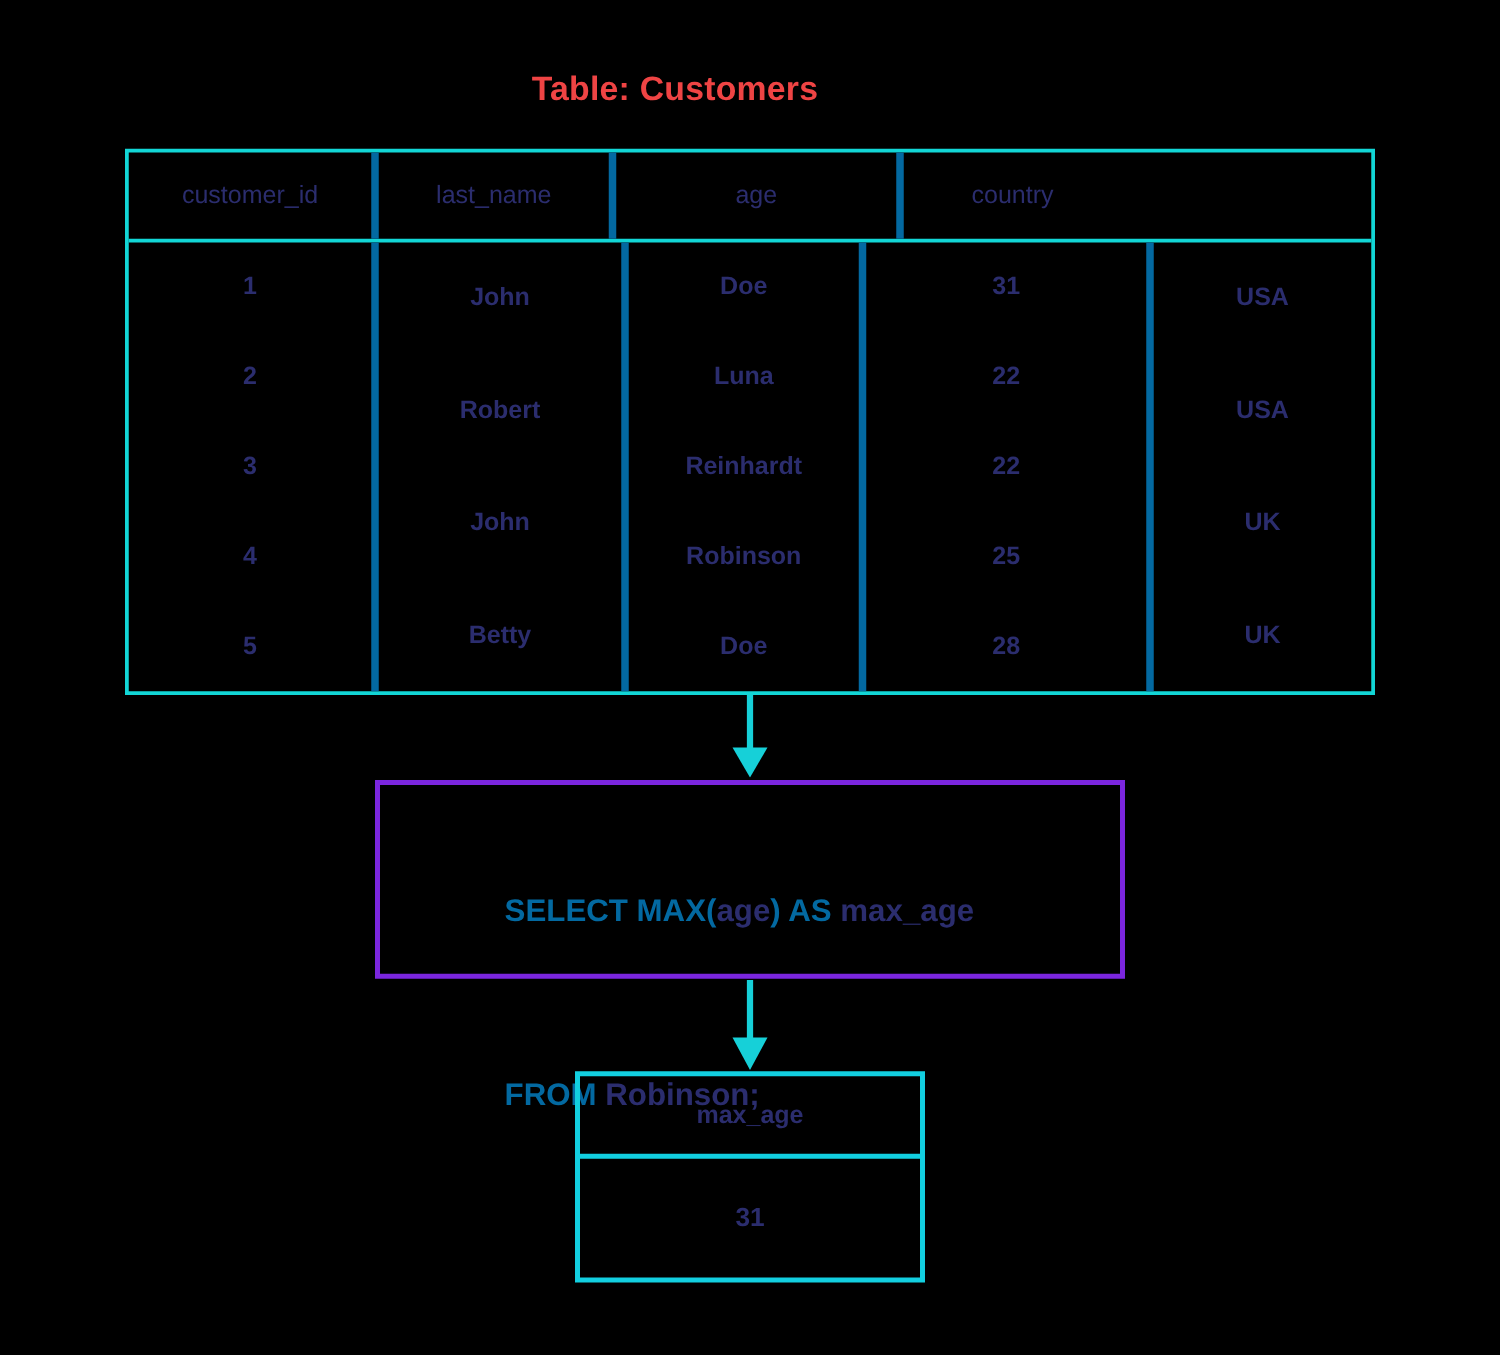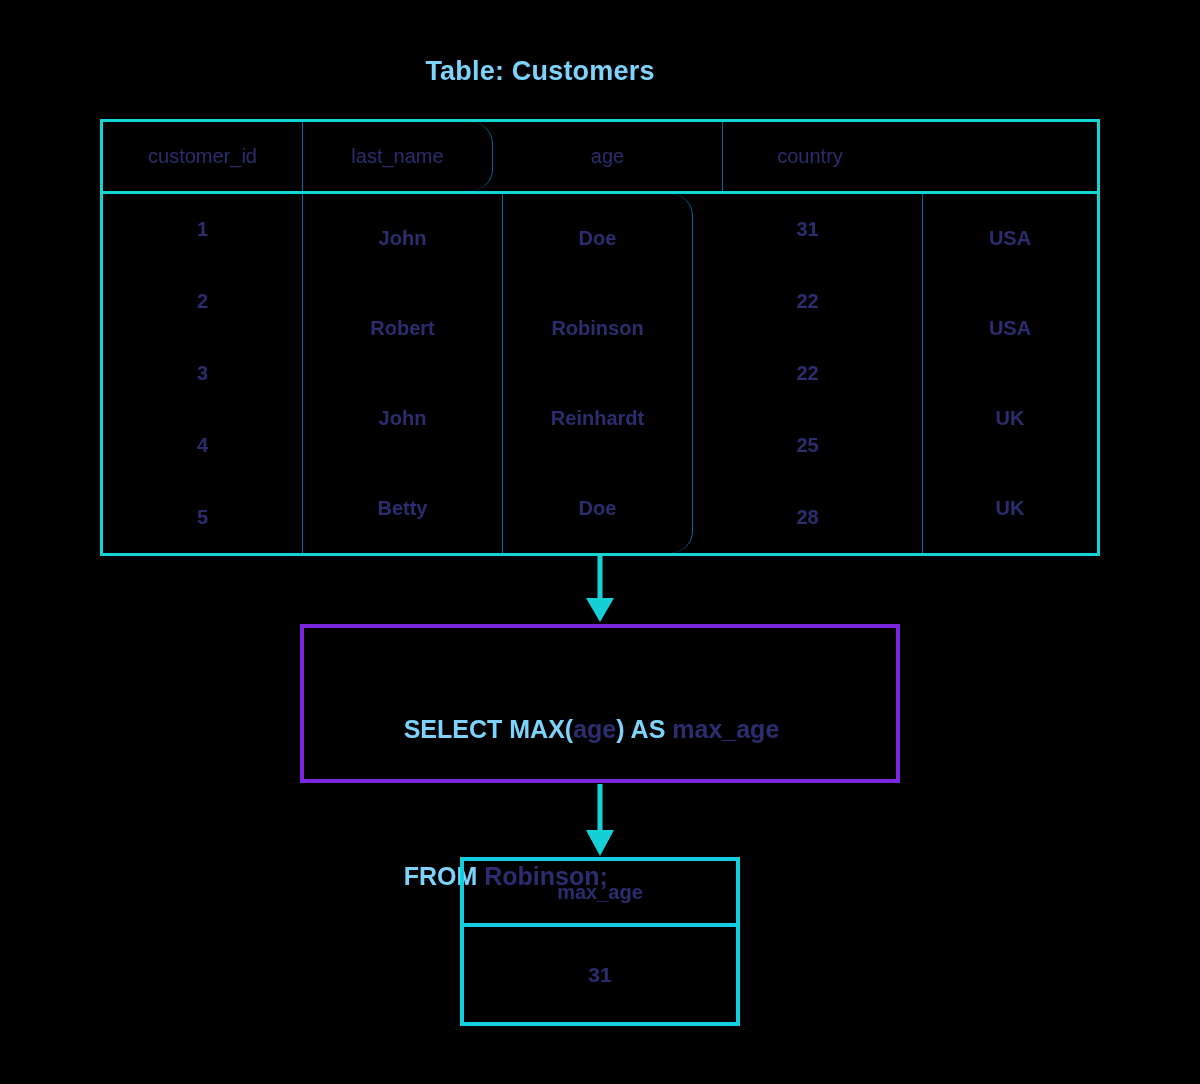--- a/index.html
+++ b/index.html
@@ -22,21 +22,21 @@
 
   
   .title {
     position: absolute;
     left: 0;
     top: 56px;
     width: 1080px;
     text-align: center;
     font-size: 27px;
     font-weight: 700;
-    color: #7dd3fc;
+    color: #ef4444;
     letter-spacing: 0.2px;
   }
 
   
   .src-table {
     position: absolute;
     left: 100px;
     top: 119px;
     width: 1000px;
     height: 437px;
@@ -52,29 +52,29 @@
     flex: 0 0 auto;
   }
 
   .src-body {
     display: flex;
     flex: 1 1 auto;
   }
 
   .col {
     position: relative;
-    border-right: 1px solid #0369a1;
+    border-right: 6px solid #0369a1;
     display: flex;
     flex-direction: column;
   }
   .col:last-child { border-right: none; }
 
   .col-0 { width: 200px; }
   .col-1 { width: 200px; }
-  .col-2 { width: 190px; border-radius: 22px; }
+  .col-2 { width: 190px; }
   .col-3 { width: 230px; }
   .col-4 { width: 174px; }
 
   .head-cell {
     width: 100%;
     height: 100%;
     display: flex;
     align-items: center;
     justify-content: center;
     font-size: 20px;
@@ -114,21 +114,21 @@
   }
 
   .query-line {
     font-size: 25px;
     font-weight: 700;
     line-height: 49px;
     white-space: pre;
     color: #2b2d6e;
   }
 
-  .kw { color: #7dd3fc; font-weight: 700; }
+  .kw { color: #0369a1; font-weight: 700; }
   .id { color: #2b2d6e; font-weight: 700; }
 
   
   .res-table {
     position: absolute;
     left: 460px;
     top: 857px;
     width: 280px;
     height: 169px;
     border: 4px solid #12cfe0;
@@ -189,22 +189,23 @@
         <div class="body-cell">5</div>
       </div>
       <div class="col col-1">
         <div class="body-cell">John</div>
         <div class="body-cell">Robert</div>
         <div class="body-cell">John</div>
         <div class="body-cell">Betty</div>
       </div>
       <div class="col col-2">
         <div class="body-cell">Doe</div>
+        <div class="body-cell">Luna</div>
+        <div class="body-cell">Reinhardt</div>
         <div class="body-cell">Robinson</div>
-        <div class="body-cell">Reinhardt</div>
         <div class="body-cell">Doe</div>
       </div>
       <div class="col col-3">
         <div class="body-cell">31</div>
         <div class="body-cell">22</div>
         <div class="body-cell">22</div>
         <div class="body-cell">25</div>
         <div class="body-cell">28</div>
       </div>
       <div class="col col-4">

